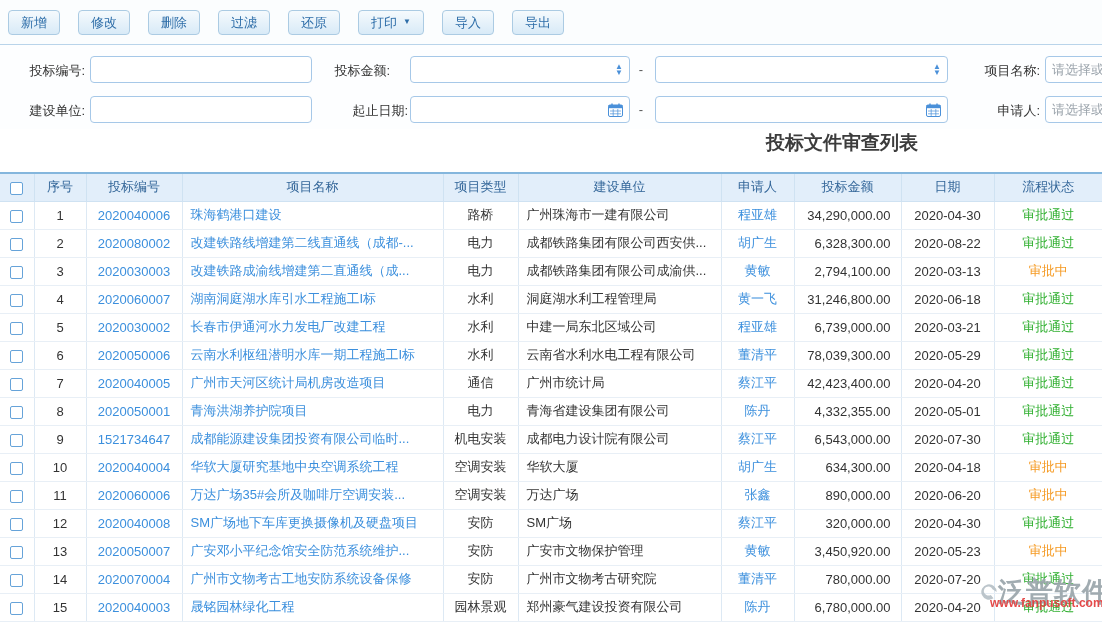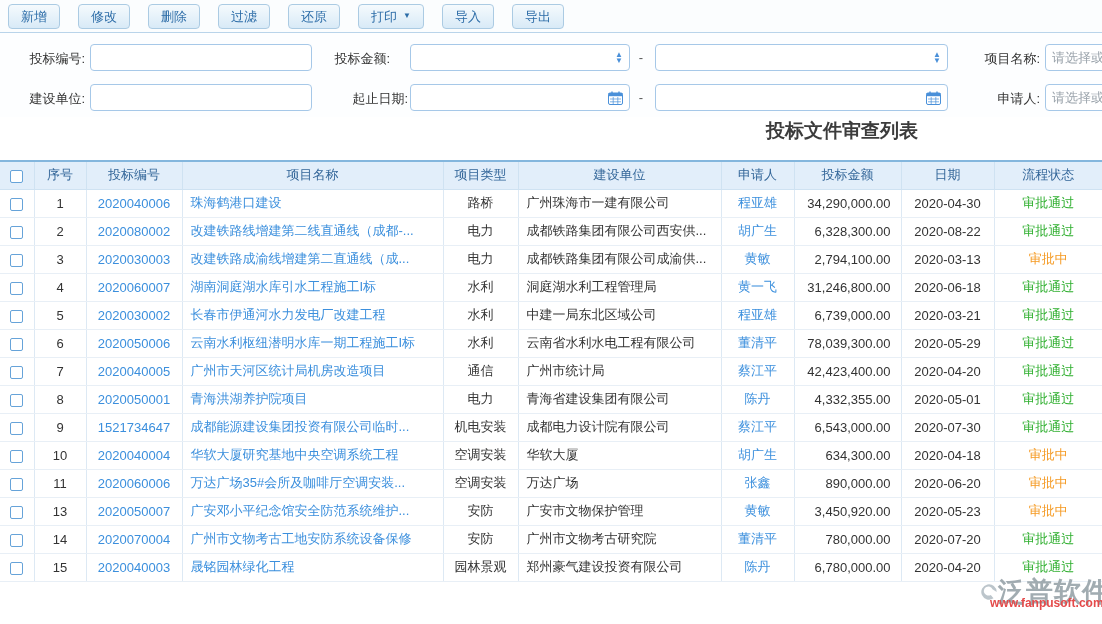--- a/index.html
+++ b/index.html
@@ -1,21 +1,21 @@
 <!DOCTYPE html>
 <html><head>
 <meta charset="utf-8">
 <style>
   * { margin:0; padding:0; box-sizing:border-box; }
   html,body { width:1102px; height:624px; }
   body { font-family:"Liberation Sans","DejaVu Sans",sans-serif; background:#fff; }
   .app { position:relative; width:1102px; height:624px; overflow:hidden; background:#fff; }
 
   
-  .toolbar { height:33px; display:flex; align-items:center; gap:18px; padding-left:8px;
+  .toolbar { height:45px; display:flex; align-items:center; gap:18px; padding-left:8px;
              background:#fbfdfe; border-bottom:1px solid #b9d4ea; }
   .btn { display:inline-flex; align-items:center; gap:6px;
          background:linear-gradient(#f5fafd,#d8eaf7); border:1px solid #abcbe3; border-radius:4px;
          color:#2d6da8; font-size:13px; padding:5px 12px; line-height:1; cursor:pointer; }
   .caret { font-size:8px; line-height:1; color:#2d6da8; }
 
   
   .filters { position:relative; height:84px; background:#fdfeff; }
   .flabel { position:absolute; font-size:13px; color:#333; text-align:right; width:75px; }
   .fi { position:absolute; height:27px; border:1px solid #a6c8e8; border-radius:4px; background:#fff;
@@ -328,20 +328,32 @@
       <td class="c-bid"><a class="lnk">2020060006</a></td>
       <td class="c-proj"><a class="lnk">万达广场35#会所及咖啡厅空调安装...</a></td>
       <td class="c-type">空调安装</td>
       <td class="c-unit">万达广场</td>
       <td class="c-appl"><a class="lnk">张鑫</a></td>
       <td class="c-amt">890,000.00</td>
       <td class="c-date">2020-06-20</td>
       <td class="c-status"><span style="color: rgb(245, 154, 35);">审批中</span></td>
     </tr>
 
+    <tr>
+      <td class="c-check"><span class="cb"></span></td>
+      <td class="c-seq">12</td>
+      <td class="c-bid"><a class="lnk">2020040008</a></td>
+      <td class="c-proj"><a class="lnk">SM广场地下车库更换摄像机及硬盘项目</a></td>
+      <td class="c-type">安防</td>
+      <td class="c-unit">SM广场</td>
+      <td class="c-appl"><a class="lnk">蔡江平</a></td>
+      <td class="c-amt">320,000.00</td>
+      <td class="c-date">2020-04-30</td>
+      <td class="c-status"><span style="color: rgb(47, 175, 47);">审批通过</span></td>
+    </tr>
 
     <tr>
       <td class="c-check"><span class="cb"></span></td>
       <td class="c-seq">13</td>
       <td class="c-bid"><a class="lnk">2020050007</a></td>
       <td class="c-proj"><a class="lnk">广安邓小平纪念馆安全防范系统维护...</a></td>
       <td class="c-type">安防</td>
       <td class="c-unit">广安市文物保护管理</td>
       <td class="c-appl"><a class="lnk">黄敏</a></td>
       <td class="c-amt">3,450,920.00</td>

